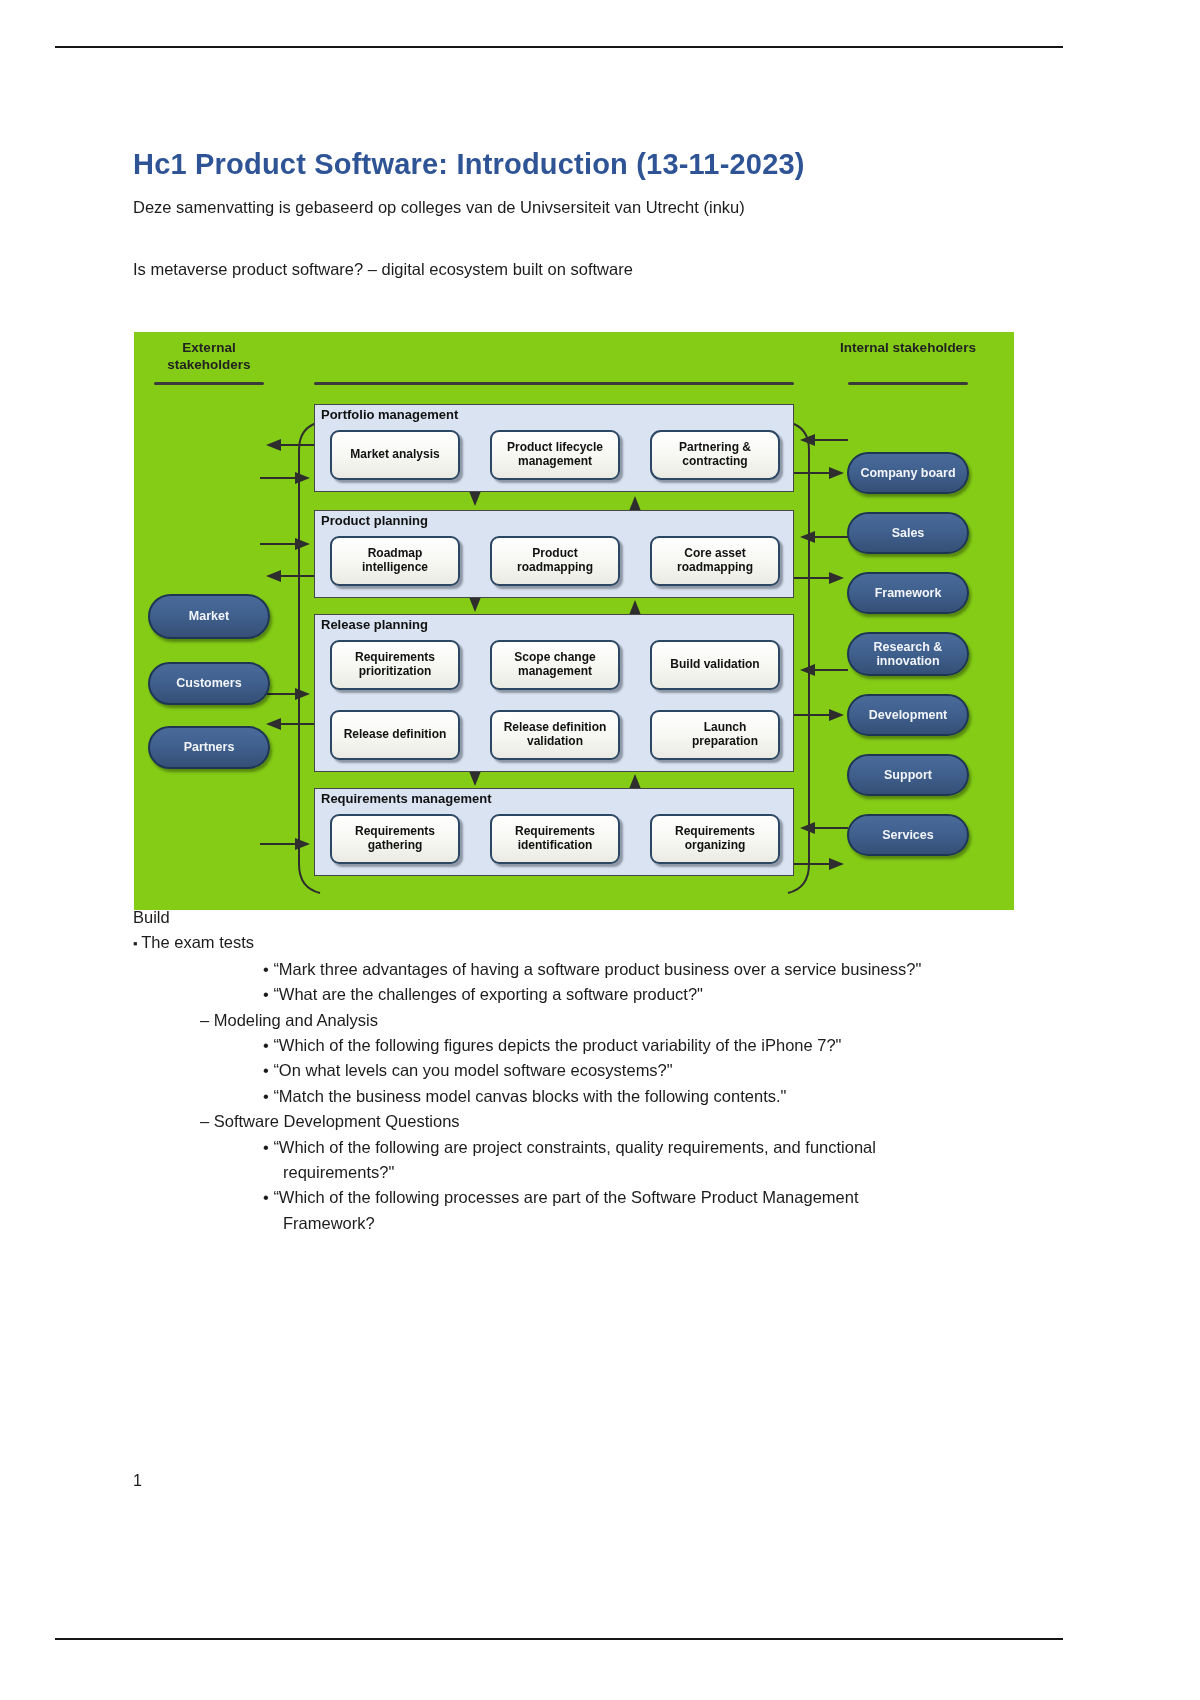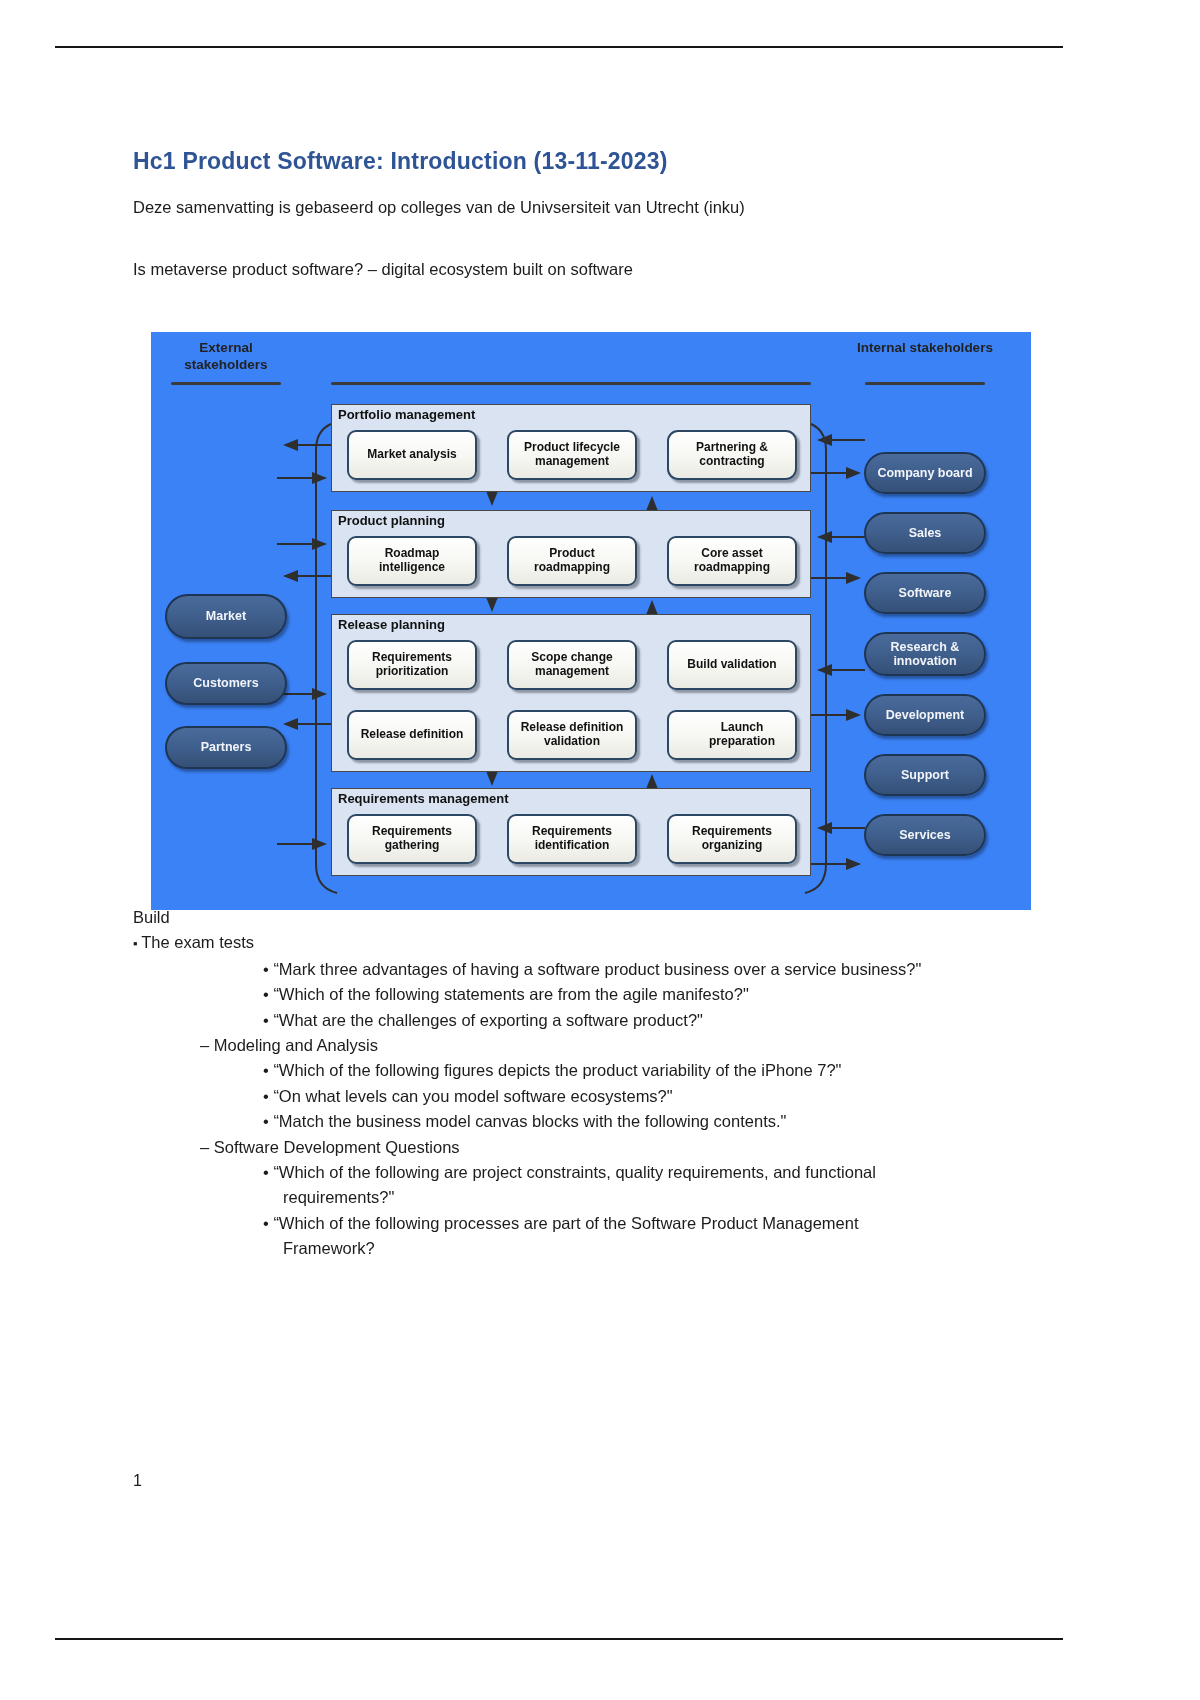--- a/index.html
+++ b/index.html
@@ -2,27 +2,27 @@
 <html><head>
 <meta charset="utf-8">
 <style>
   html,body{margin:0;padding:0;background:#ffffff;}
   .sheet{position:relative;width:1200px;height:1700px;background:#ffffff;overflow:hidden;
          font-family:"Liberation Sans",sans-serif;color:#1c1c1c;}
   .rule{position:absolute;left:55px;width:1008px;height:2px;background:#161616;}
   .rule.top{top:46px;}
   .rule.bottom{top:1638px;}
   .doc-title{position:absolute;left:133px;top:148px;width:1000px;margin:0;
-             font-size:23px;font-weight:bold;color:#2F5496;letter-spacing:.2px;}
+             font-size:29px;font-weight:bold;color:#2F5496;letter-spacing:.2px;}
   .doc-subtitle{position:absolute;left:133px;top:198px;width:1000px;font-size:16.5px;}
   .doc-intro{position:absolute;left:133px;top:260px;width:1000px;font-size:16.5px;}
   .pagenum{position:absolute;left:133px;top:1472px;font-size:16px;}
 
   
-  .diagram{position:absolute;left:151px;top:332px;width:880px;height:578px;background:#3b82f6;}
+  .diagram{position:absolute;left:134px;top:332px;width:880px;height:578px;background:#84cc16;}
   .dg-abs{position:absolute;}
   .hdr-label{font-size:13.5px;font-weight:bold;text-align:center;line-height:1.25;color:#222;}
   .hdr-rule{position:absolute;height:3px;background:#3b3b3b;border-radius:2px;}
   .spm-title{position:absolute;left:180px;top:14px;width:480px;text-align:center;
              font-size:17.5px;font-weight:bold;color:#1a1a1a;}
   .section{position:absolute;left:180px;width:480px;background:#dae3f1;
            border:1.6px solid #474747;box-sizing:border-box;}
   .sec-label{position:absolute;left:6px;top:2px;font-size:13px;font-weight:bold;color:#111;}
   .pbox{position:absolute;width:130px;display:flex;align-items:center;justify-content:center;
         text-align:center;font-size:12px;font-weight:bold;line-height:1.15;color:#111;
@@ -149,33 +149,32 @@
     <div class="pbox" style="left:196px;top:482px;height:50px;">Requirements gathering</div>
     <div class="pbox" style="left:356px;top:482px;height:50px;">Requirements identification</div>
     <div class="pbox" style="left:516px;top:482px;height:50px;">Requirements organizing</div>
 
     <div class="oval" style="left:14px;top:262px;height:45px;">Market</div>
     <div class="oval" style="left:14px;top:330px;height:43px;">Customers</div>
     <div class="oval" style="left:14px;top:394px;height:43px;">Partners</div>
 
     <div class="oval" style="left:713px;top:120px;height:42px;">Company board</div>
     <div class="oval" style="left:713px;top:180px;height:42px;">Sales</div>
-    <div class="oval" style="left:713px;top:240px;height:42px;">Software</div>
+    <div class="oval" style="left:713px;top:240px;height:42px;">Framework</div>
     <div class="oval" style="left:713px;top:300px;height:44px;">Research &amp; innovation</div>
     <div class="oval" style="left:713px;top:362px;height:42px;">Development</div>
     <div class="oval" style="left:713px;top:422px;height:42px;">Support</div>
     <div class="oval" style="left:713px;top:482px;height:42px;">Services</div>
   </div>
 
   <div class="exam">
     <div class="heading">Build</div>
     <div class="l1">The exam tests</div>
 
     <div class="l3">“Mark three advantages of having a software product business over a service business?"</div>
-    <div class="l3">“Which of the following statements are from the agile manifesto?"</div>
     <div class="l3">“What are the challenges of exporting a software product?"</div>
 
     <div class="l2">Modeling and Analysis</div>
     <div class="l3">“Which of the following figures depicts the product variability of the iPhone 7?"</div>
     <div class="l3">“On what levels can you model software ecosystems?"</div>
     <div class="l3">“Match the business model canvas blocks with the following contents."</div>
 
     <div class="l2">Software Development Questions</div>
     <div class="l3">“Which of the following are project constraints, quality requirements, and functional requirements?"</div>
     <div class="l3">“Which of the following processes are part of the Software Product Management Framework?</div>

